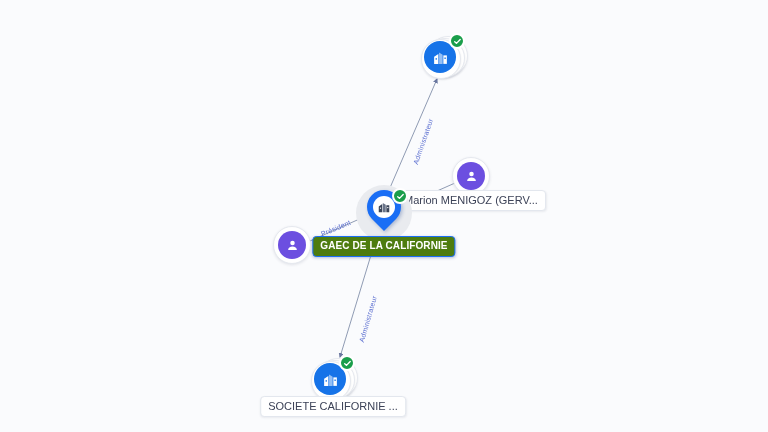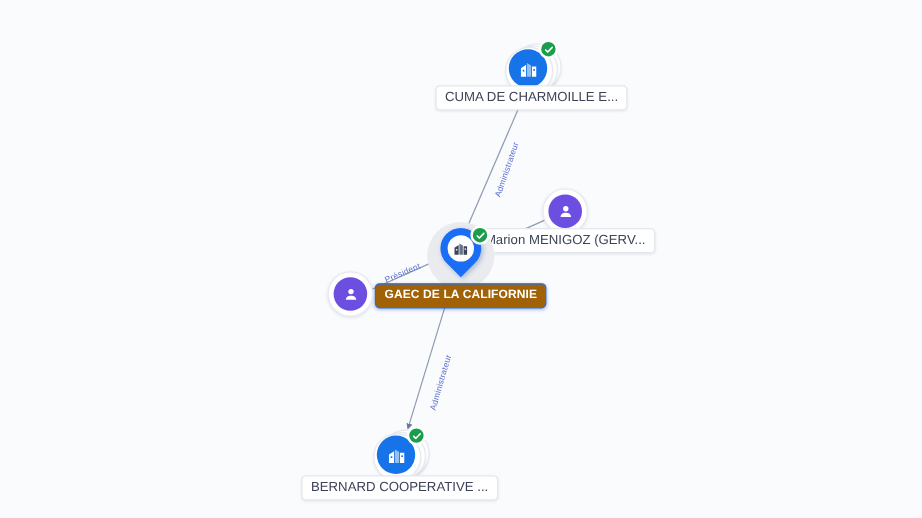--- a/index.html
+++ b/index.html
@@ -134,21 +134,21 @@
     border: 1px solid #e3e7ee;
     border-radius: 4px;
     padding: 3px 7px 4px 7px;
     font-size: 11px;
     line-height: 12px;
     color: #3c4257;
     white-space: nowrap;
     box-shadow: 0 1px 2px rgba(40,50,80,0.08);
   }
   .node-label.selected {
-    background: #a16207;
+    background: #4d7c0f;
     border-color: #1a6ef5;
     color: #ffffff;
     font-size: 10px;
     font-weight: bold;
     letter-spacing: 0.1px;
     box-shadow: 0 1px 3px rgba(20,60,140,0.30);
   }
 
   
   .edge-label {
@@ -193,21 +193,20 @@
         <rect x="5" y="13" width="2" height="2" fill="#1673e8"></rect>
         <rect x="17.5" y="12" width="2" height="2" fill="#1673e8"></rect>
       </svg>
     </div>
     <div class="check-badge">
       <svg width="9" height="9" viewBox="0 0 12 12">
         <path d="M2.3 6.2 L4.6 8.5 L9.6 3.3" stroke="#ffffff" stroke-width="1.8" fill="none" stroke-linecap="round" stroke-linejoin="round"></path>
       </svg>
     </div>
   </div>
-  <div class="node-label" style="left:443px; top:71px;">CUMA DE CHARMOILLE E...</div>
 
   <div class="node person-node" style="left:471px; top:176px;">
     <div class="person-ring"></div>
     <div class="person-disc">
       <svg width="15" height="15" viewBox="0 0 24 24">
         <circle cx="12" cy="8" r="3.6" fill="#ffffff"></circle>
         <path d="M5 19c0-3.6 3.1-5.6 7-5.6s7 2 7 5.6z" fill="#ffffff"></path>
       </svg>
     </div>
   </div>
@@ -255,15 +254,15 @@
         <rect x="5" y="13" width="2" height="2" fill="#1673e8"></rect>
         <rect x="17.5" y="12" width="2" height="2" fill="#1673e8"></rect>
       </svg>
     </div>
     <div class="check-badge">
       <svg width="9" height="9" viewBox="0 0 12 12">
         <path d="M2.3 6.2 L4.6 8.5 L9.6 3.3" stroke="#ffffff" stroke-width="1.8" fill="none" stroke-linecap="round" stroke-linejoin="round"></path>
       </svg>
     </div>
   </div>
-  <div class="node-label" style="left:333px; top:396px;">BERNARD COOPERATIVE ...</div>
+  <div class="node-label" style="left:333px; top:396px;">SOCIETE CALIFORNIE ...</div>
 
 </div>
 
 </body></html>

